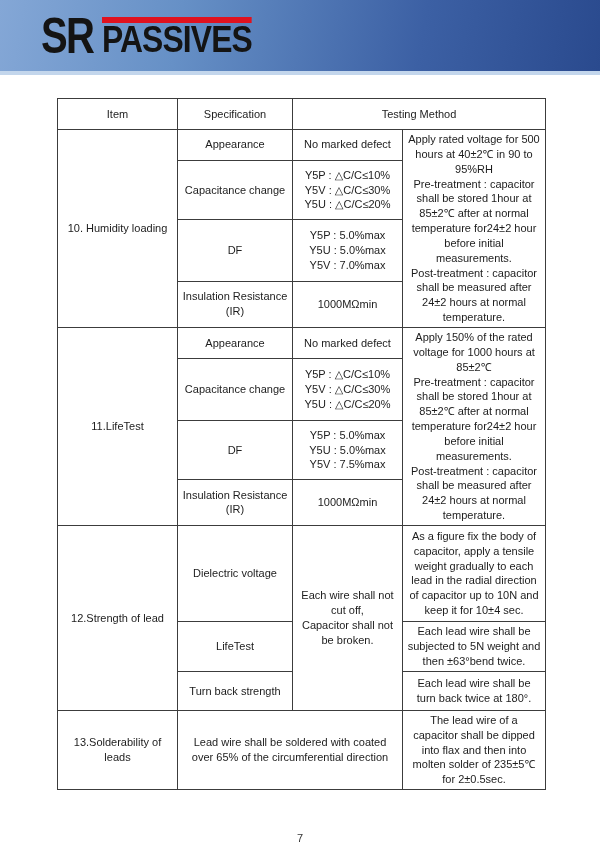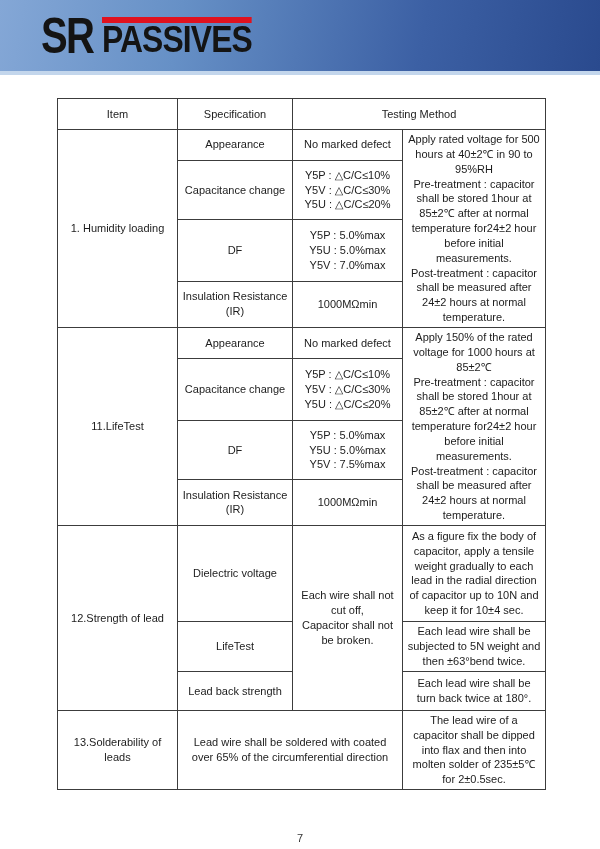--- a/index.html
+++ b/index.html
@@ -84,21 +84,21 @@
   </colgroup>
 
   <tbody>
       <tr style="height:31px">
     <th>Item</th>
     <th>Specification</th>
     <th colspan="2">Testing Method</th>
   </tr>
 
   <tr style="height:27px">
-    <td rowspan="4">1. Humidity loading</td>
+    <td rowspan="4">10. Humidity loading</td>
     <td>Appearance</td>
     <td>No marked defect</td>
     <td rowspan="4">Apply rated voltage for 500 hours at 40±2℃ in 90 to 95%RH
 Pre-treatment : capacitor shall be stored 1hour at 85±2℃ after at normal temperature for24±2 hour before initial measurements.
 Post-treatment : capacitor shall be measured after 24±2 hours at normal temperature.</td>
   </tr>
   <tr style="height:53px">
     <td>Capacitance change</td>
     <td>Y5P : △C/C≤10%
 Y5V : △C/C≤30%
@@ -145,21 +145,21 @@
     <td>Dielectric voltage</td>
     <td rowspan="3">Each wire shall not cut off,
 Capacitor shall not be broken.</td>
     <td>As a figure fix the body of capacitor, apply a tensile weight gradually to each lead in the radial direction of capacitor up to 10N and keep it for 10±4 sec.</td>
   </tr>
   <tr style="height:50px">
     <td>LifeTest</td>
     <td>Each lead wire shall be subjected to 5N weight and then ±63°bend twice.</td>
   </tr>
   <tr style="height:39px">
-    <td>Lead back strength</td>
+    <td>Turn back strength</td>
     <td>Each lead wire shall be turn back twice at 180°.</td>
   </tr>
 
   <tr style="height:59px">
     <td>13.Solderability of leads</td>
     <td colspan="2">Lead wire shall be soldered with coated over 65% of the circumferential direction</td>
     <td>The lead wire of a capacitor shall be dipped into flax and then into molten solder of 235±5℃ for 2±0.5sec.</td>
   </tr>
 </tbody>
   </table>

